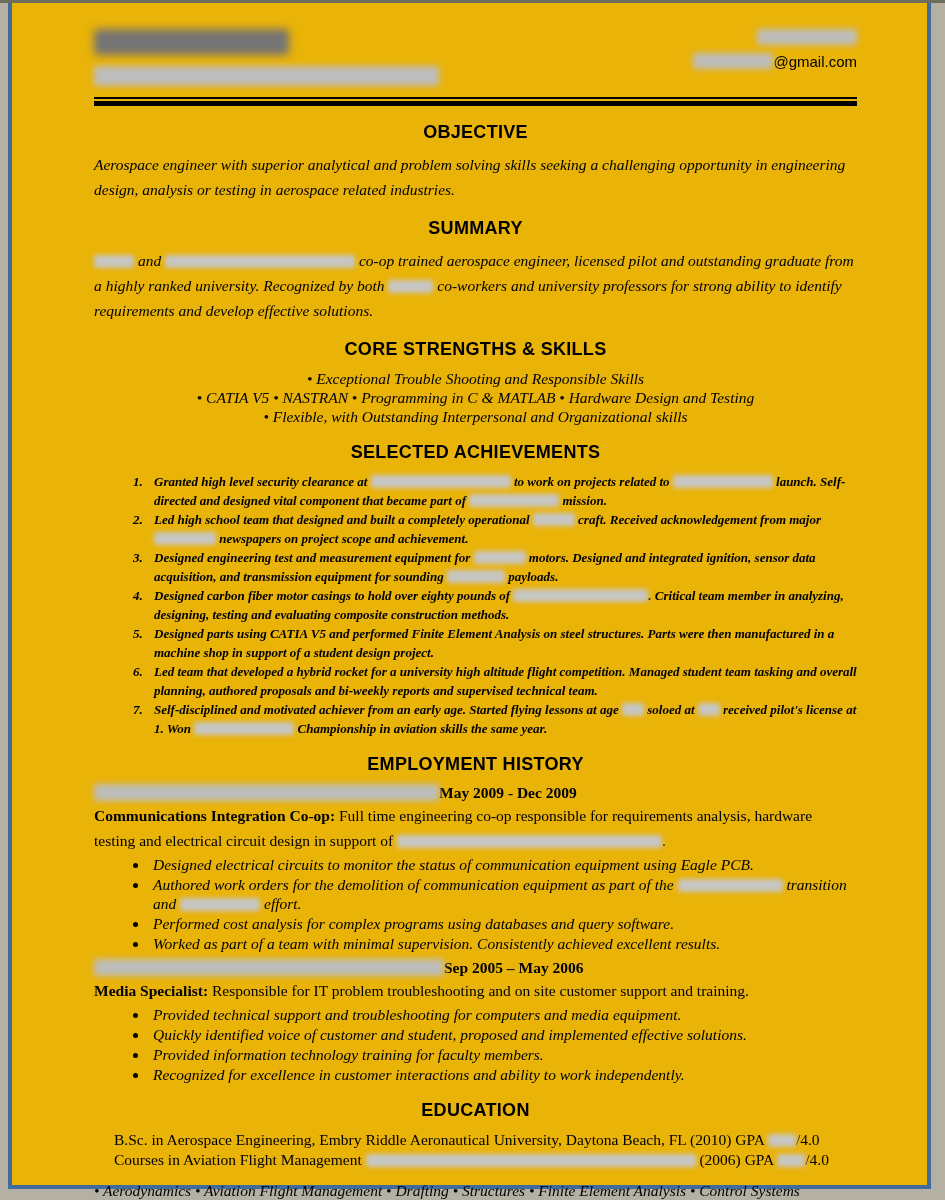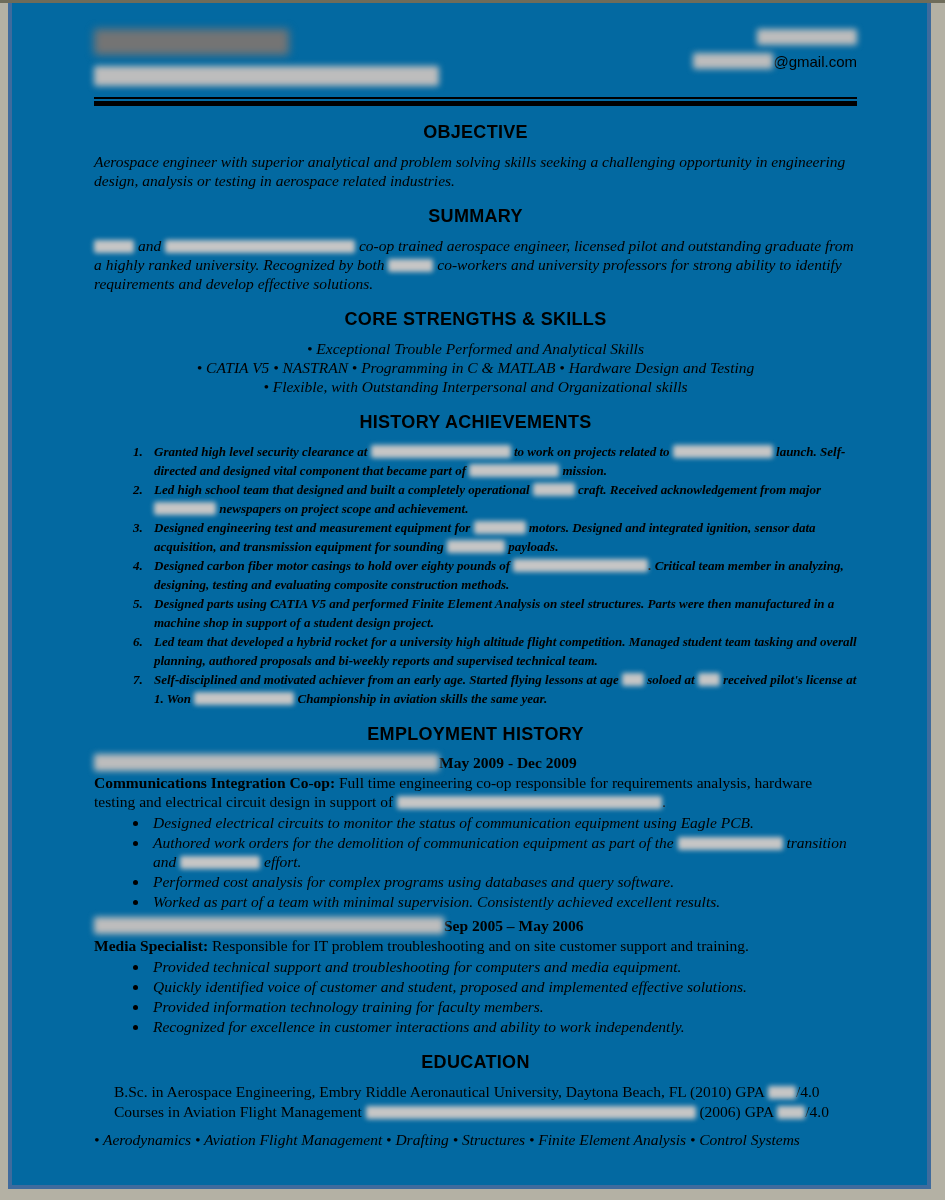--- a/index.html
+++ b/index.html
@@ -5,21 +5,21 @@
   html,body{margin:0;padding:0;}
   body{
     width:945px;height:1200px;overflow:hidden;
     background:#b4b1a4;
     font-family:"Liberation Serif",serif;
     color:#000;
   }
   .top-edge{height:3px;background:#6e6c5a;}
   .doc{
     margin-left:8px;width:923px;height:1186px;box-sizing:border-box;
-    background:#0369a1;
+    background:#eab308;
     border:4px solid #3f6b9d;border-top:none;
     padding:26px 70px 18px 82px;
   }
   
   .hdr{display:flex;justify-content:space-between;align-items:flex-start;}
   .hdr-right{text-align:right;}
   .email-line{font-family:"Liberation Sans",sans-serif;font-size:15px;margin-top:6px;}
   
   .redact{
     display:inline-block;background:#c6c6c6;height:13px;border-radius:2px;
@@ -31,21 +31,21 @@
   
   .rule{margin-top:9px;}
   .rule .thin{border-top:2px solid #000;}
   .rule .thick{height:5px;background:#000;margin-top:2px;}
   
   h2{
     font-family:"Liberation Sans",sans-serif;
     font-size:18px;font-weight:700;text-align:center;
     letter-spacing:.3px;margin:16px 0 9px;
   }
-  p{margin:0;font-size:15.5px;line-height:19px;}
+  p{margin:0;font-size:15.5px;line-height:25px;}
   .ital{font-style:italic;}
   .skills-lines div{font-style:italic;text-align:center;font-size:15.5px;line-height:19px;}
   ol.achv{margin:0;padding-left:52px;font-style:italic;}
   ol.achv li{font-size:13px;line-height:19px;padding-left:8px;font-weight:bold;}
   
   .job-header{display:flex;align-items:baseline;margin-top:5px;}
   .job-employer .redact{height:17px;vertical-align:-3px;}
   .job-dates{font-weight:700;font-size:15.5px;}
   .job-desc{font-style:normal;margin:1px 0 1px;}
   ul.jb{margin:2px 0 6px;padding-left:55px;font-style:italic;list-style:disc;}
@@ -80,26 +80,26 @@
   </div>
 
   <h2>OBJECTIVE</h2>
   <p class="ital">Aerospace engineer with superior analytical and problem solving skills seeking a challenging opportunity in engineering design, analysis or testing in aerospace related industries.</p>
 
   <h2>SUMMARY</h2>
   <p class="ital"><span class="redact" style="width: 40px;"></span> and <span class="redact" style="width: 190px;"></span> co-op trained aerospace engineer, licensed pilot and outstanding graduate from a highly ranked university. Recognized by both <span class="redact" style="width: 45px;"></span> co-workers and university professors for strong ability to identify requirements and develop effective solutions.</p>
 
   <h2>CORE STRENGTHS &amp; SKILLS</h2>
   <div class="skills-lines">
-      <div>• Exceptional Trouble Performed and Analytical Skills</div>
+      <div>• Exceptional Trouble Shooting and Responsible Skills</div>
       <div>• CATIA V5 • NASTRAN • Programming in C &amp; MATLAB • Hardware Design and Testing</div>
       <div>• Flexible, with Outstanding Interpersonal and Organizational skills</div>
     </div>
 
-  <h2>HISTORY ACHIEVEMENTS</h2>
+  <h2>SELECTED ACHIEVEMENTS</h2>
   <ol class="achv">
       <li>Granted high level security clearance at <span class="redact" style="width: 140px;"></span> to work on projects related to <span class="redact" style="width: 100px;"></span> launch. Self-directed and designed vital component that became part of <span class="redact" style="width: 90px;"></span> mission.</li>
       <li>Led high school team that designed and built a completely operational <span class="redact" style="width: 42px;"></span> craft. Received acknowledgement from major <span class="redact" style="width: 62px;"></span> newspapers on project scope and achievement.</li>
       <li>Designed engineering test and measurement equipment for <span class="redact" style="width: 52px;"></span> motors. Designed and integrated ignition, sensor data acquisition, and transmission equipment for sounding <span class="redact" style="width: 58px;"></span> payloads.</li>
       <li>Designed carbon fiber motor casings to hold over eighty pounds of <span class="redact" style="width: 135px;"></span>. Critical team member in analyzing, designing, testing and evaluating composite construction methods.</li>
       <li>Designed parts using CATIA V5 and performed Finite Element Analysis on steel structures. Parts were then manufactured in a machine shop in support of a student design project.</li>
       <li>Led team that developed a hybrid rocket for a university high altitude flight competition. Managed student team tasking and overall planning, authored proposals and bi-weekly reports and supervised technical team.</li>
       <li>Self-disciplined and motivated achiever from an early age. Started flying lessons at age <span class="redact" style="width: 22px;"></span> soloed at <span class="redact" style="width: 22px;"></span> received pilot's license at 1. Won <span class="redact" style="width: 100px;"></span> Championship in aviation skills the same year.</li>
     </ol>
 

